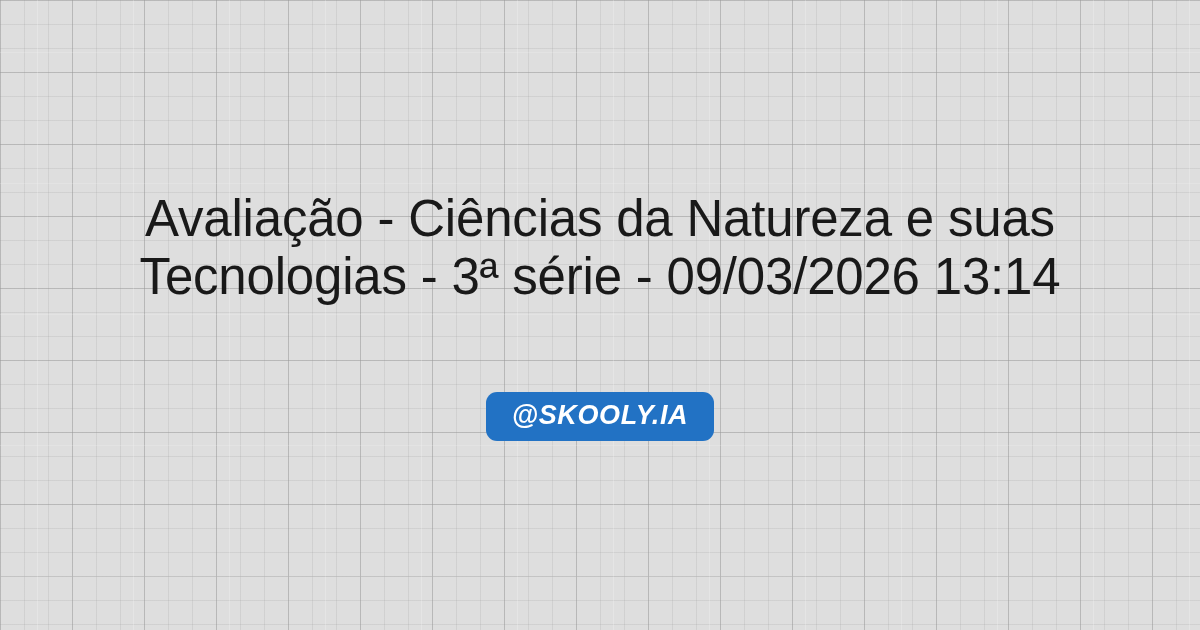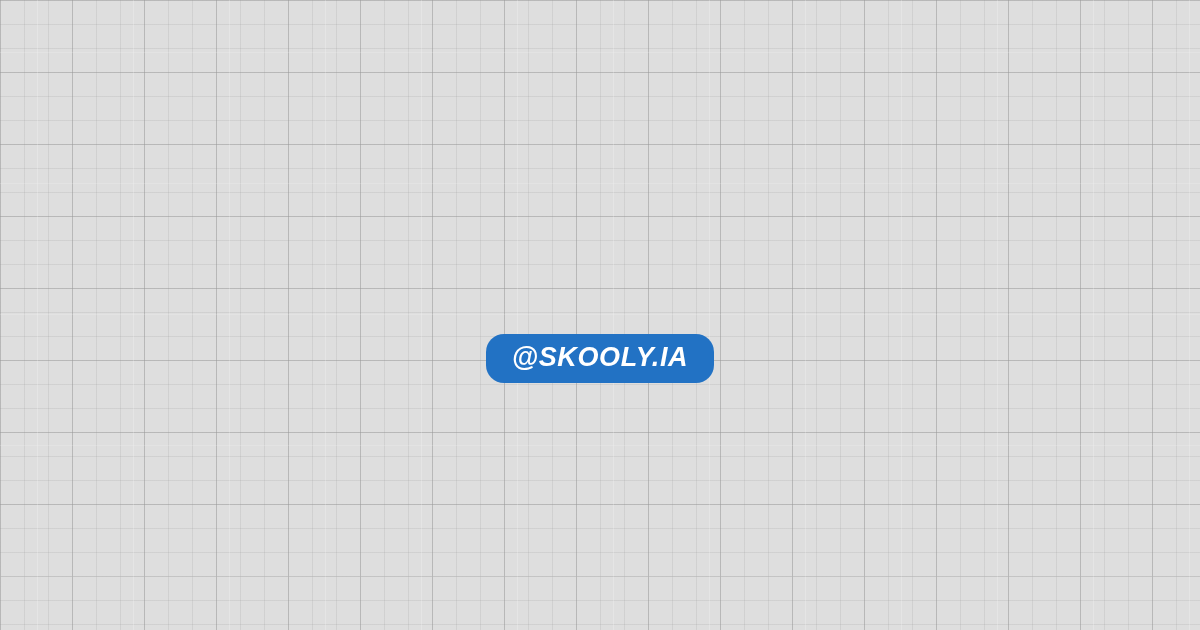--- a/index.html
+++ b/index.html
@@ -102,40 +102,41 @@
   #brand-row {
     margin-top: 86px;
     display: flex;
     justify-content: center;
   }
 
   #brand-badge {
     display: inline-block;
     background: #2272c4;
     color: #ffffff;
-    border-radius: 18px;
+    border-radius: 11px;
     padding: 9px 26px 11px 26px;
     font-family: "Liberation Sans", sans-serif;
     font-size: 27px;
     font-weight: 700;
     font-style: italic;
     letter-spacing: 0.6px;
     line-height: 29px;
     white-space: nowrap;
   }
 </style>
 </head>
 <body>
 
 <div id="card">
 
   <div id="grid-bg"></div>
   <div id="grid-noise"></div>
 
   <div id="content">
 
+    <h1 id="page-title">Avaliação - Ciências da Natureza e suas Tecnologias - 3ª série - 09/03/2026 13:14</h1>
 
     <div id="brand-row">
       <span id="brand-badge">@SKOOLY.IA</span>
     </div>
 
   </div>
 </div>
 
 </body></html>

